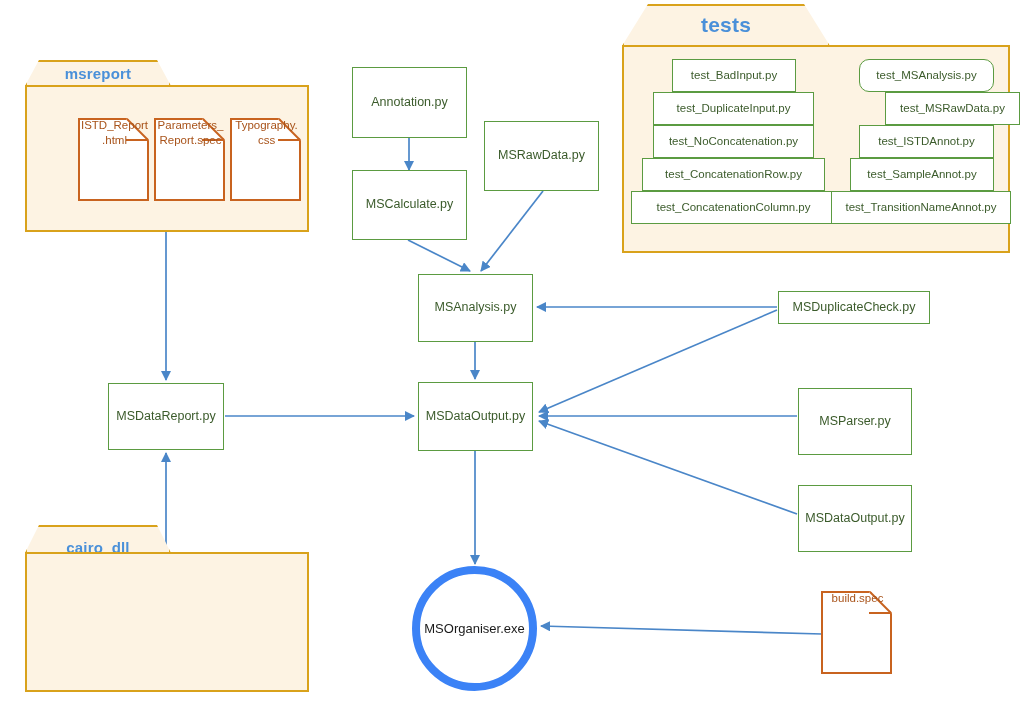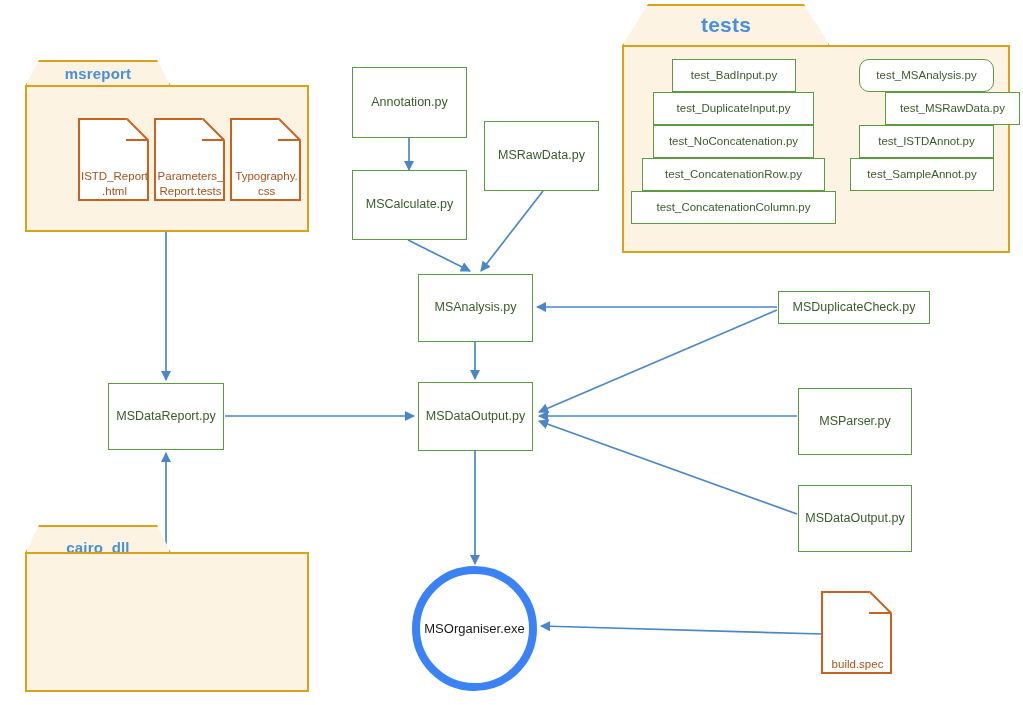--- a/index.html
+++ b/index.html
@@ -111,21 +111,21 @@
     width: 23px;
     height: 23px;
   }
   .doc-label {
     position: absolute;
     left: 0;
     right: 0;
     top: 0;
     bottom: 0;
     display: flex;
-    align-items: flex-end;
+    align-items: flex-start;
     justify-content: center;
     text-align: center;
     color: #a8531a;
     font-size: 11.5px;
     line-height: 1.3;
     padding: 0 4px;
     box-sizing: border-box;
   }
 
   
@@ -207,21 +207,21 @@
     <div class="doc" style="left:131px; top:58px; width:69px; height:81px; border:none; background:transparent;">
       <div class="doc-main"></div>
       <svg class="doc-fold" viewBox="0 0 23 23">
         <path d="M 0.5 0.5 L 22.5 22.5 L 0.5 22.5 Z" fill="#ffffff" stroke="none"></path>
         <path d="M 1 1 L 22 22" stroke="#c8631f" stroke-width="2" fill="none"></path>
         <path d="M 0 22 L 22 22" stroke="#c8631f" stroke-width="2" fill="none"></path>
       </svg>
       <div class="doc-label">
         <span>
           <span>Parameters_</span><br>
-          <span>Report.tests</span>
+          <span>Report.spec</span>
         </span>
       </div>
     </div>
 
     <div class="doc" style="left:207px; top:58px; width:69px; height:81px; border:none; background:transparent;">
       <div class="doc-main"></div>
       <svg class="doc-fold" viewBox="0 0 23 23">
         <path d="M 0.5 0.5 L 22.5 22.5 L 0.5 22.5 Z" fill="#ffffff" stroke="none"></path>
         <path d="M 1 1 L 22 22" stroke="#c8631f" stroke-width="2" fill="none"></path>
         <path d="M 0 22 L 22 22" stroke="#c8631f" stroke-width="2" fill="none"></path>
@@ -243,20 +243,21 @@
     <div class="node small" style="left:50px; top:55px; width:124px; height:33px;">test_BadInput.py</div>
     <div class="node small" style="left:31px; top:88px; width:161px; height:33px;">test_DuplicateInput.py</div>
     <div class="node small" style="left:31px; top:121px; width:161px; height:33px;">test_NoConcatenation.py</div>
     <div class="node small" style="left:20px; top:154px; width:183px; height:33px;">test_ConcatenationRow.py</div>
     <div class="node small" style="left:9px; top:187px; width:205px; height:33px;">test_ConcatenationColumn.py</div>
 
     <div class="node small" style="left:237px; top:55px; width:135px; height:33px;border-radius:10px;">test_MSAnalysis.py</div>
     <div class="node small" style="left:237px; top:88px; width:135px; height:33px;margin-left:26px;">test_MSRawData.py</div>
     <div class="node small" style="left:237px; top:121px; width:135px; height:33px;">test_ISTDAnnot.py</div>
     <div class="node small" style="left:228px; top:154px; width:144px; height:33px;">test_SampleAnnot.py</div>
+    <div class="node small" style="left:209px; top:187px; width:180px; height:33px;">test_TransitionNameAnnot.py</div>
   </div>
 
   <div class="folder" style="left:25px; top:525px; width:284px; height:167px;">
     <div class="folder-tab" style="width:146px; height:28px;"></div>
     <div class="folder-tab-inner" style="width:146px; height:44px;">cairo_dll</div>
     <div class="folder-body" style="left:0; top:27px; width:284px; height:140px;"></div>
   </div>
 
   <div class="node" style="left:352px; top:67px; width:115px; height:71px;">Annotation.py</div>
 

